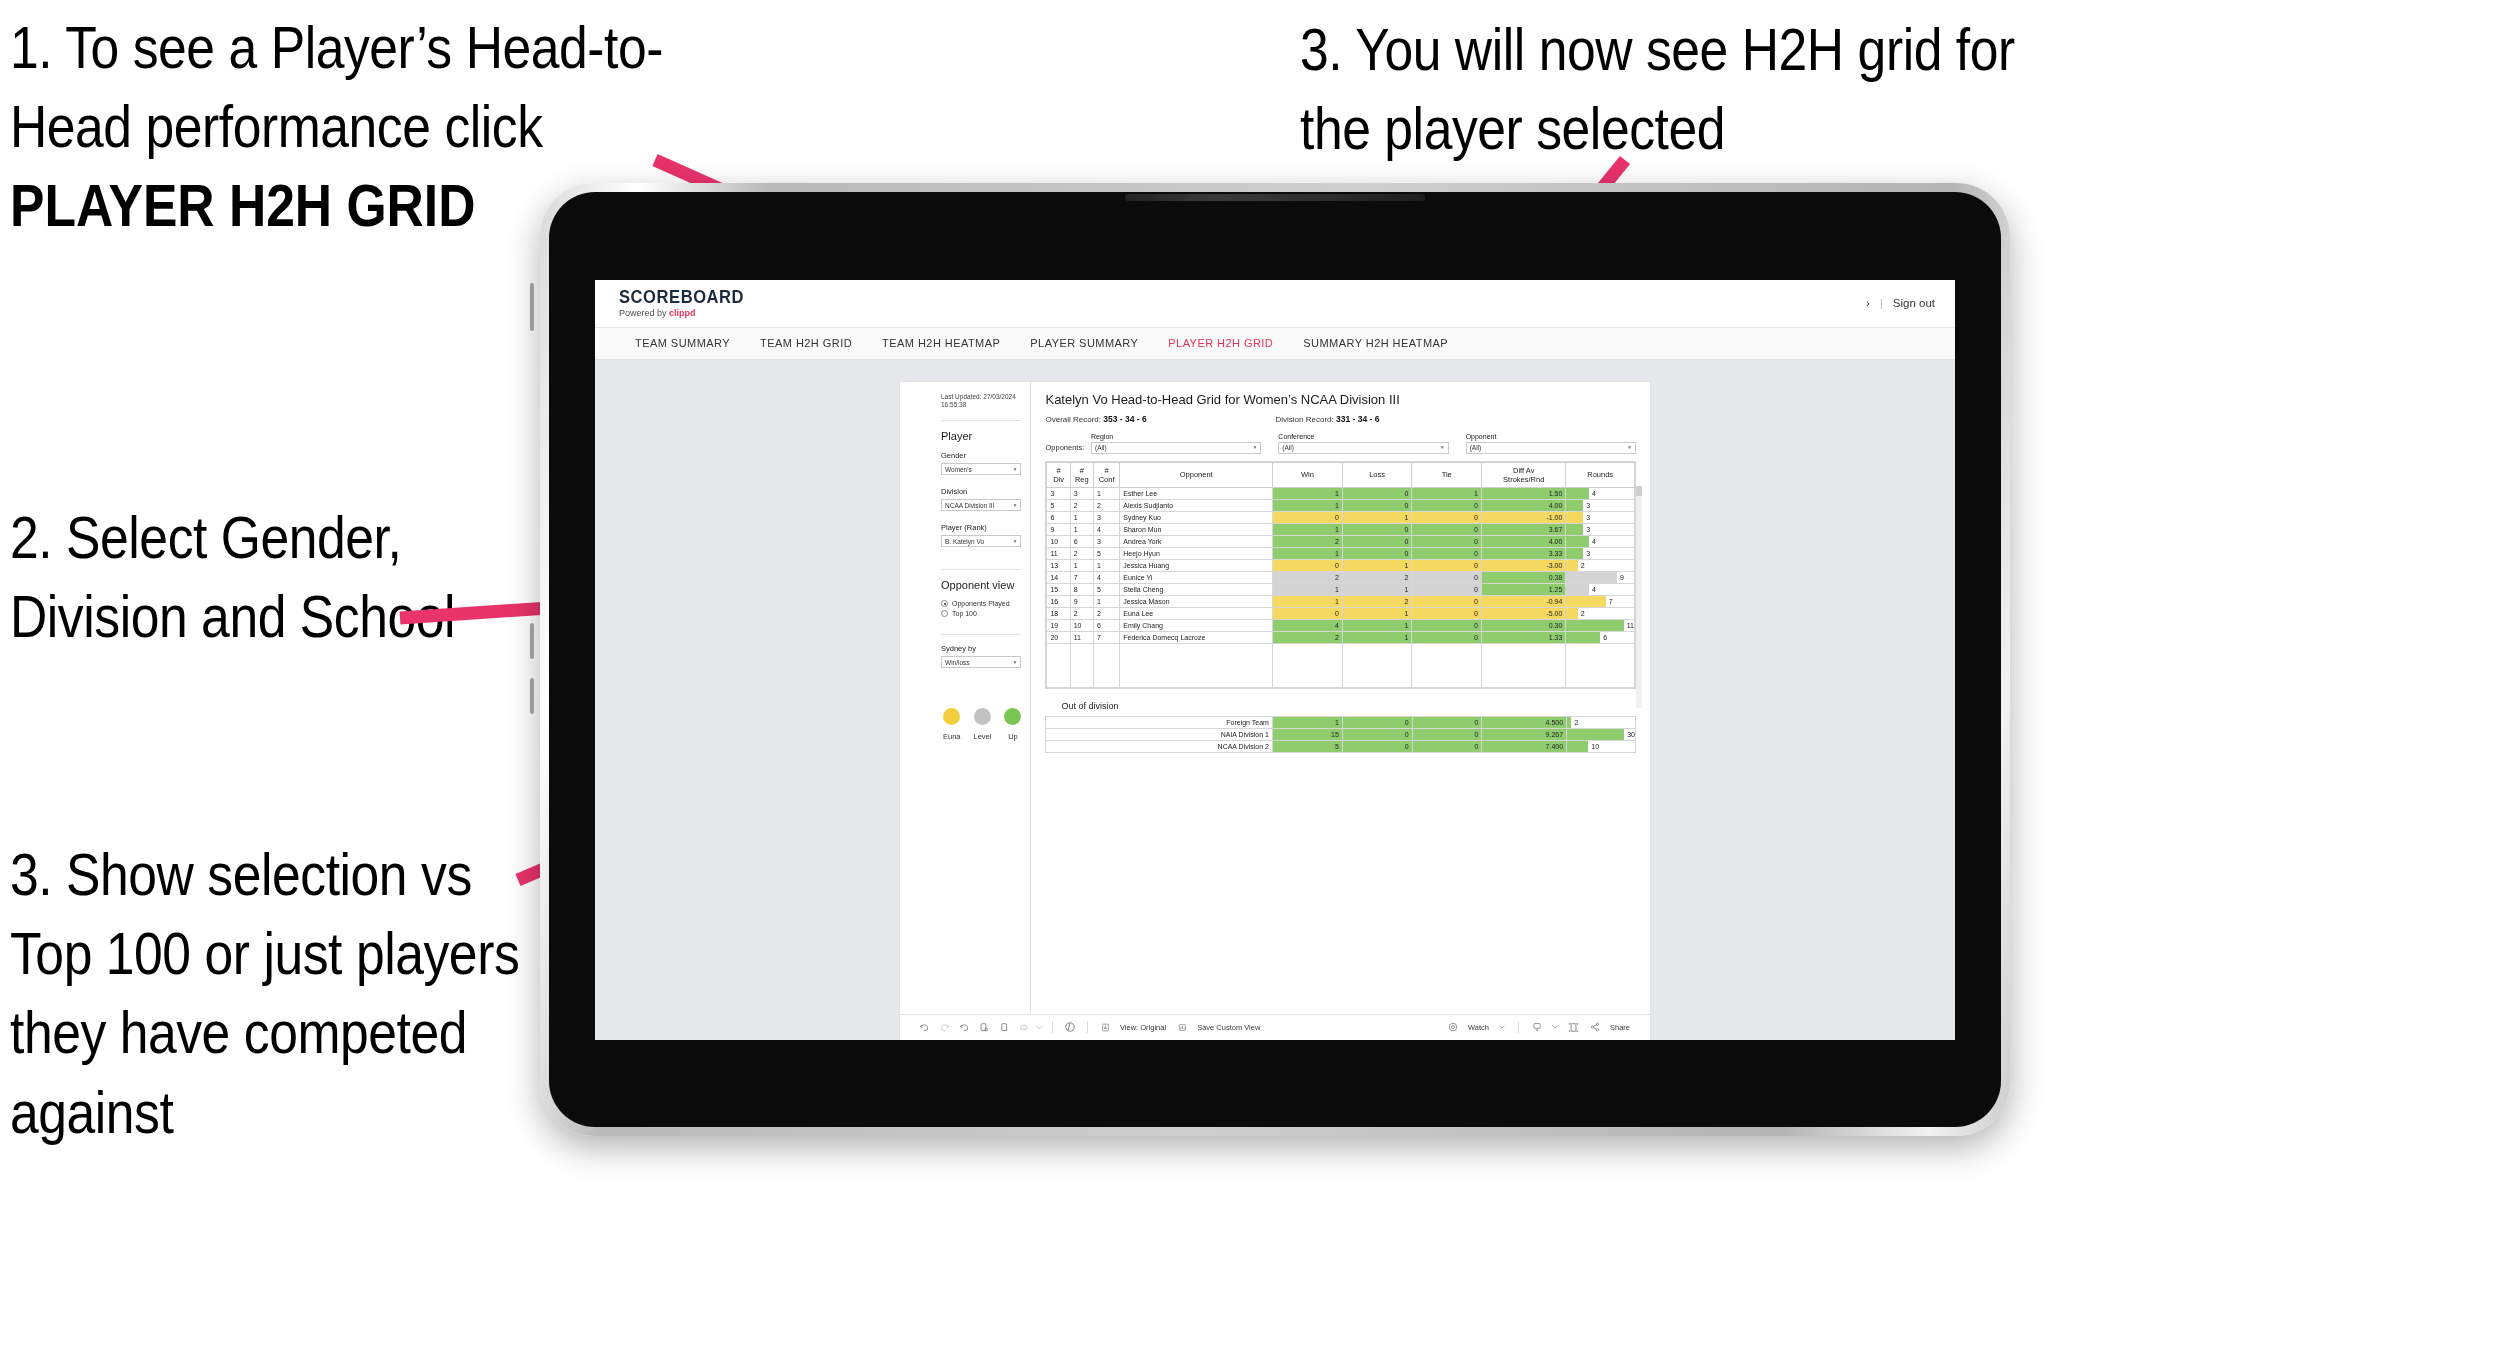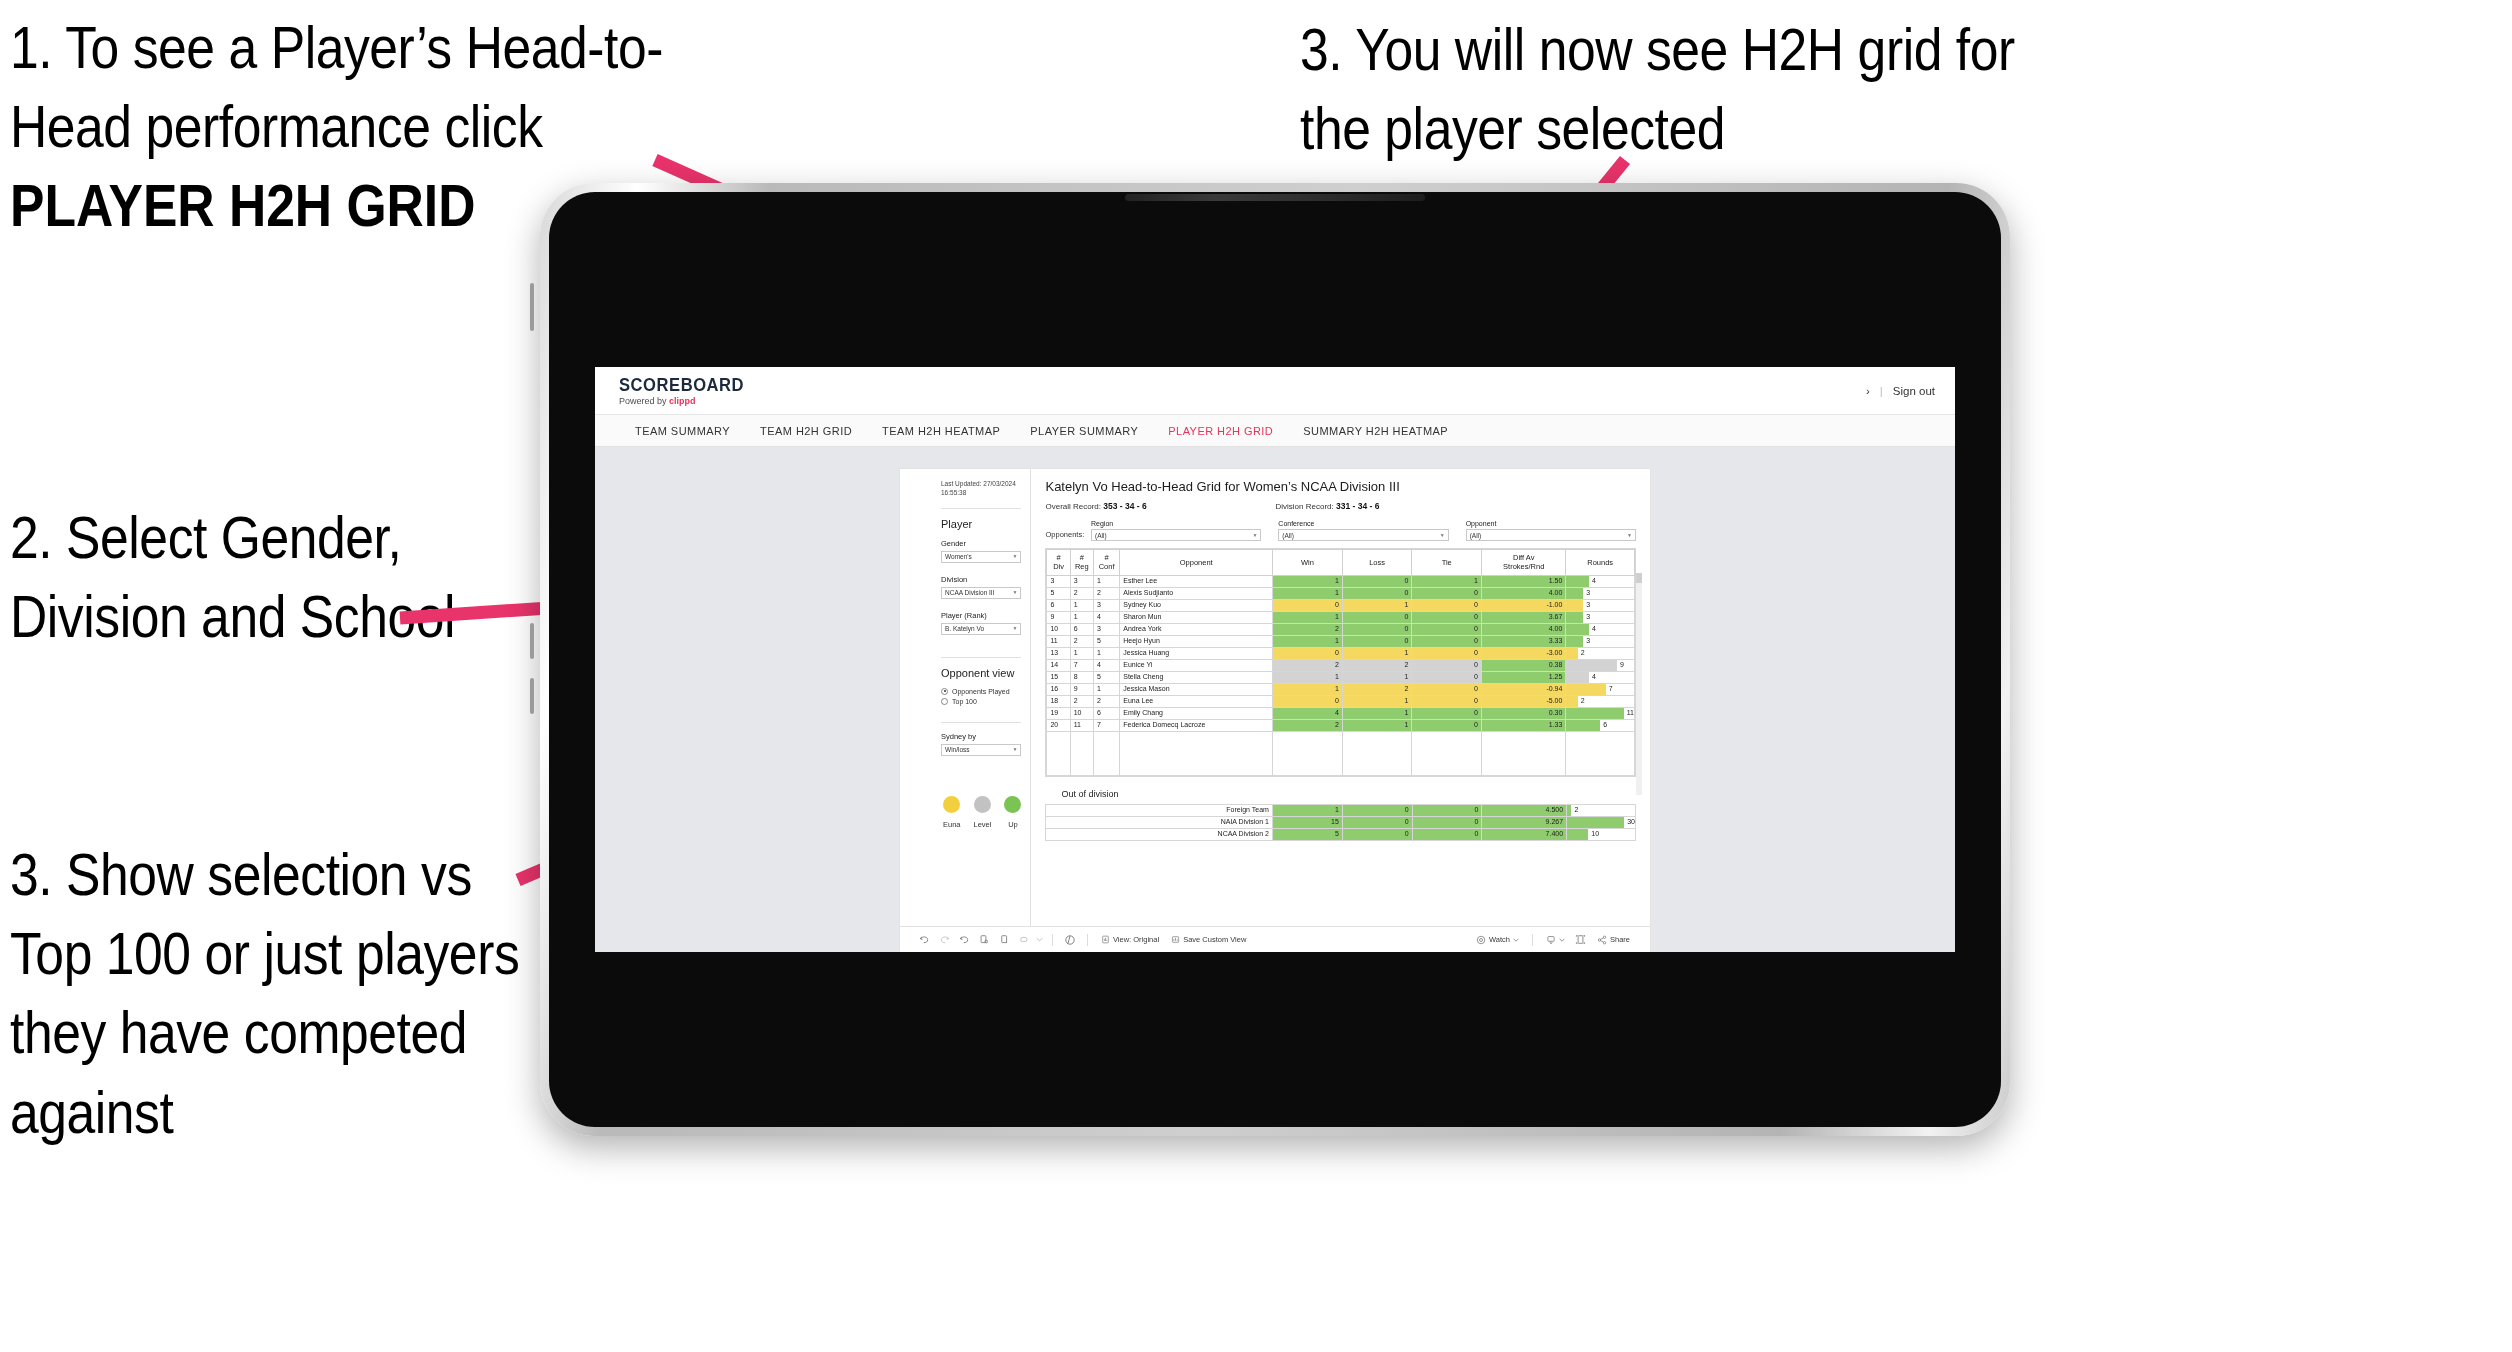--- a/index.html
+++ b/index.html
@@ -54,21 +54,21 @@
   }
   .side-btn { position:absolute; background:#9a9a9a; border-radius:2px; }
   .btn-power { left:-10px; top:100px; width:4px; height:48px; }
   .btn-vol1  { left:-10px; top:440px; width:4px; height:36px; }
   .btn-vol2  { left:-10px; top:495px; width:4px; height:36px; }
   .cam-top { position:absolute; top:2px; left:calc(50% - 150px); width:300px; height:7px;
              background:linear-gradient(90deg,#222 0%,#3a3a3a 30%,#2b2b2b 70%,#1d1d1d 100%); border-radius:4px; }
 
   
   .screen {
-    width:1360px; height:585px;
+    width:1360px; height:760px;
     background:#ffffff;
     overflow:hidden;
     position:relative;
     display:flex; flex-direction:column;
   }
 
   
   .topbar { height:48px; background:#fff; display:flex; align-items:center;
             padding:0 20px 0 24px; border-bottom:1px solid #e6e6e6; flex:0 0 auto; }
   .brand { display:flex; flex-direction:column; justify-content:center; margin-right:40px; }
@@ -154,21 +154,21 @@
               border:1px solid #d6d6d6; }
   table.ood td { border:1px solid #d6d6d6; padding:1px 3px; height:11px; line-height:1.2; }
   .c-oodname { text-align:right; padding-right:5px; }
 
   
   .toolbar { height:26px; border-top:1px solid #e2e2e2; background:#fff; display:flex;
              align-items:center; padding:0 14px; gap:0; flex:0 0 auto; }
   .tb-icon { width:20px; height:18px; display:flex; align-items:center; justify-content:center;
              color:#767676; cursor:pointer; }
   .tb-sep { width:1px; height:12px; background:#dcdcdc; margin:0 7px; }
-  .tb-item { display:flex; align-items:center; gap:3px; font-size:7.5px; color:#3a3a3a;
+  .tb-item { display:flex; align-items:center; gap:10px; font-size:7.5px; color:#3a3a3a;
              padding:0 6px; cursor:pointer; }
   .tb-spacer { flex:1 1 auto; }
   svg { display:block; }
 </style>
 </head>
 <body>
 
 <div class="annot" id="annot-1"><span>1. To see a Player’s Head-to-Head performance click </span><span class="bold">PLAYER H2H GRID</span></div>
 
 <div class="annot" id="annot-2">2. Select Gender, Division and School</div>

